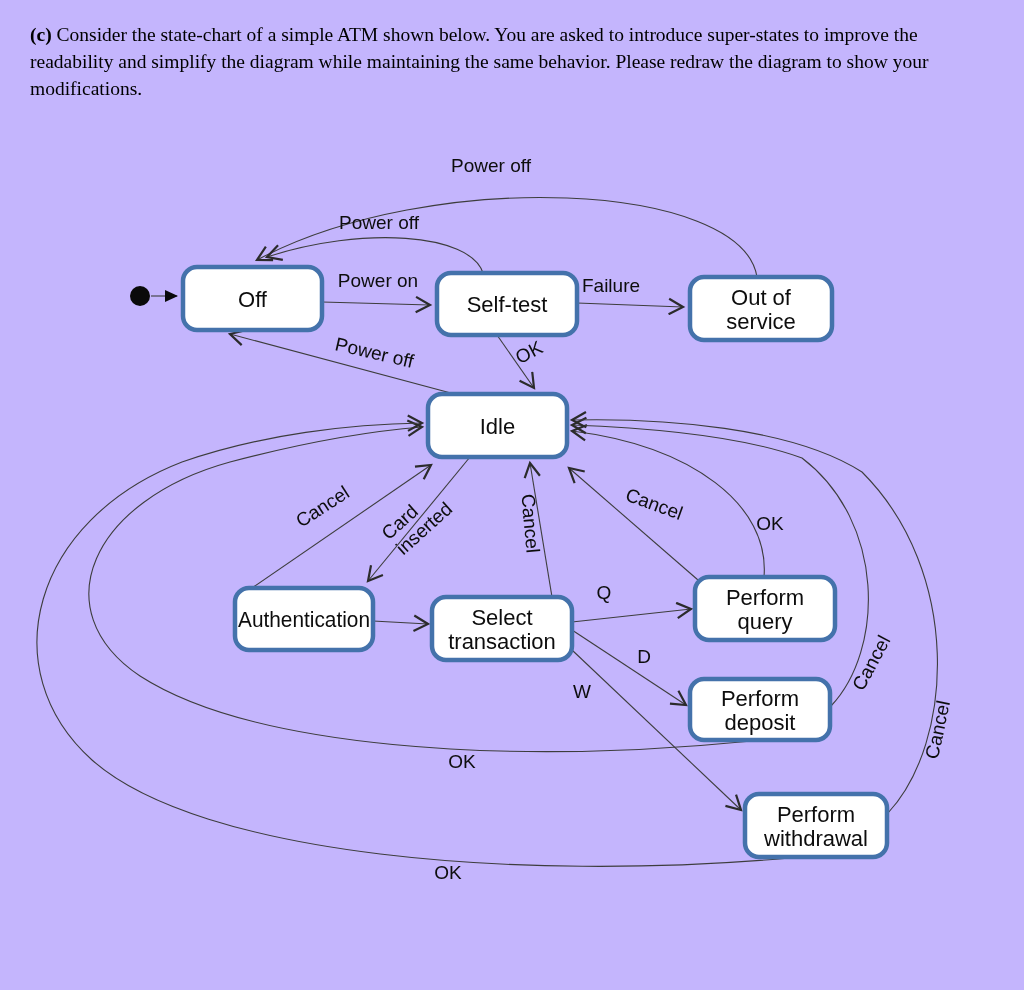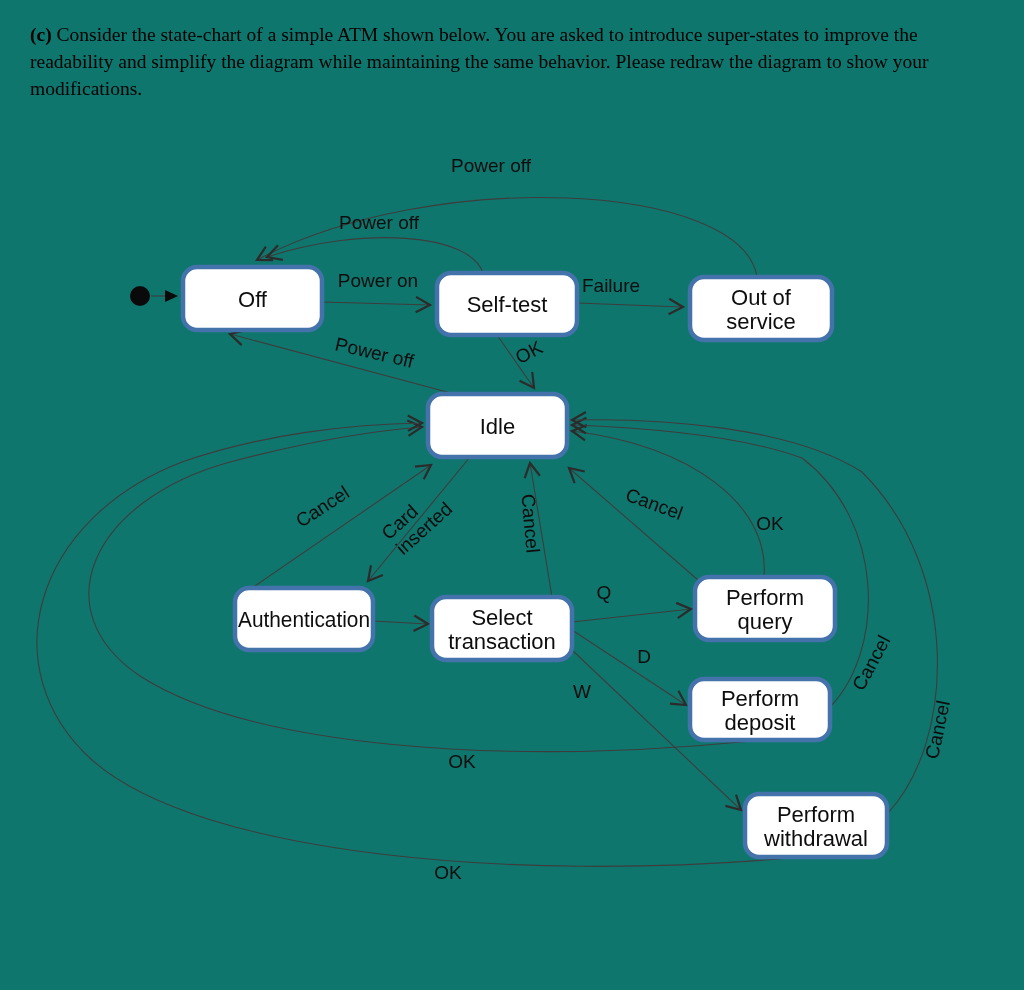--- a/index.html
+++ b/index.html
@@ -1,16 +1,16 @@
 <!DOCTYPE html>
 <html><head>
 <meta charset="utf-8">
 <style>
   html,body{margin:0;padding:0;background:#ffffff;}
-  #page{position:relative;width:1024px;height:990px;background:#0f766e;overflow:hidden;
+  #page{position:relative;width:1024px;height:990px;background:#c4b5fd;overflow:hidden;
         font-family:"Liberation Sans",sans-serif;}
   #question{position:absolute;left:30px;top:22px;width:966px;margin:0;
             font-family:"Liberation Serif",serif;font-size:19.5px;line-height:1.38;color:#000;}
   #diagram-svg{position:absolute;left:0;top:0;}
   .edge{stroke:#3d3d3d;stroke-width:1.1;fill:none;}
   .edge-label{font:19px "Liberation Sans",sans-serif;fill:#0d0d0d;text-anchor:middle;}
   .state-box{fill:#ffffff;stroke:#4472ab;stroke-width:4.5;}
   .state-label{font:22px "Liberation Sans",sans-serif;fill:#0d0d0d;text-anchor:middle;}
   .init-dot{fill:#0a0a0a;stroke:none;}
 </style>

